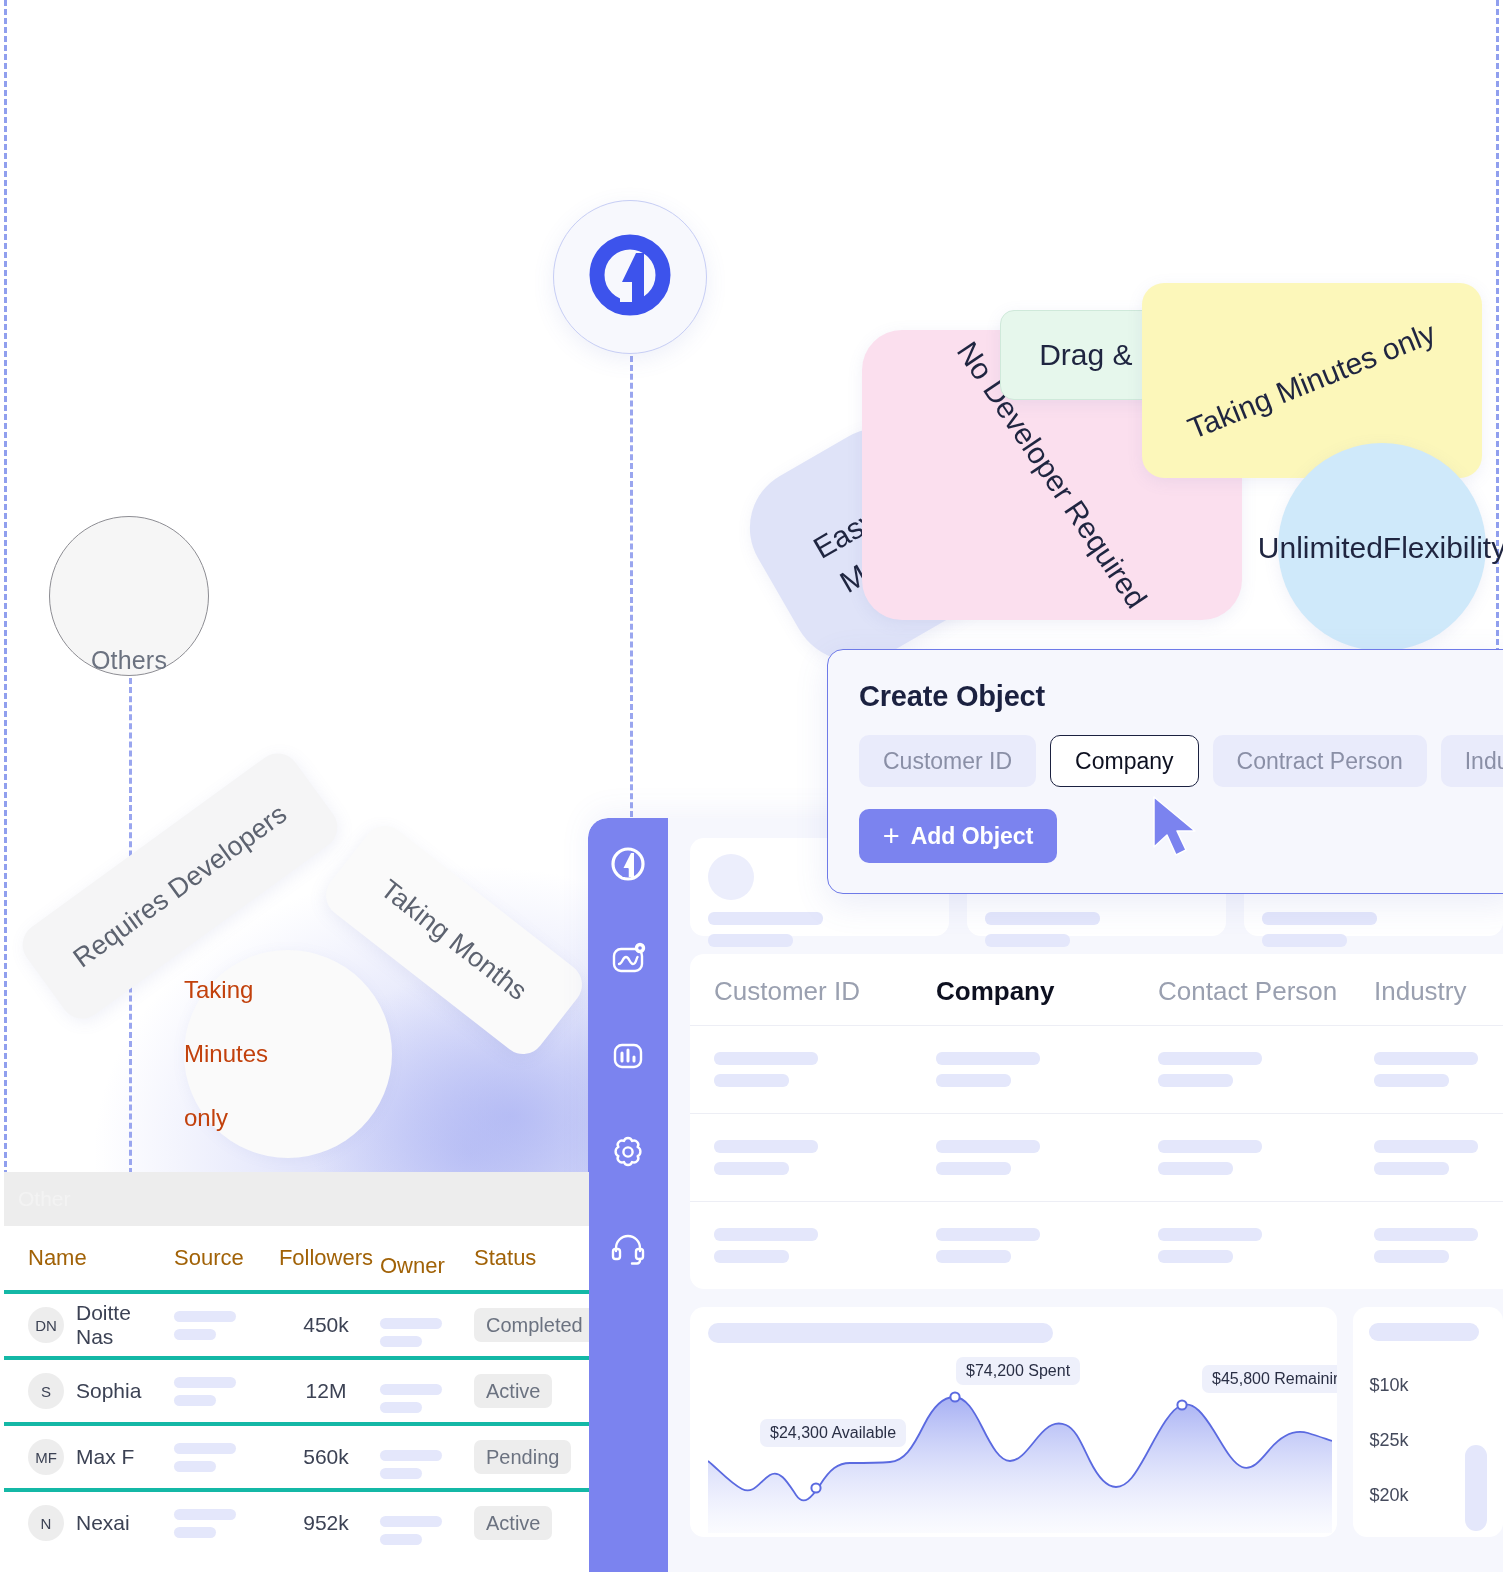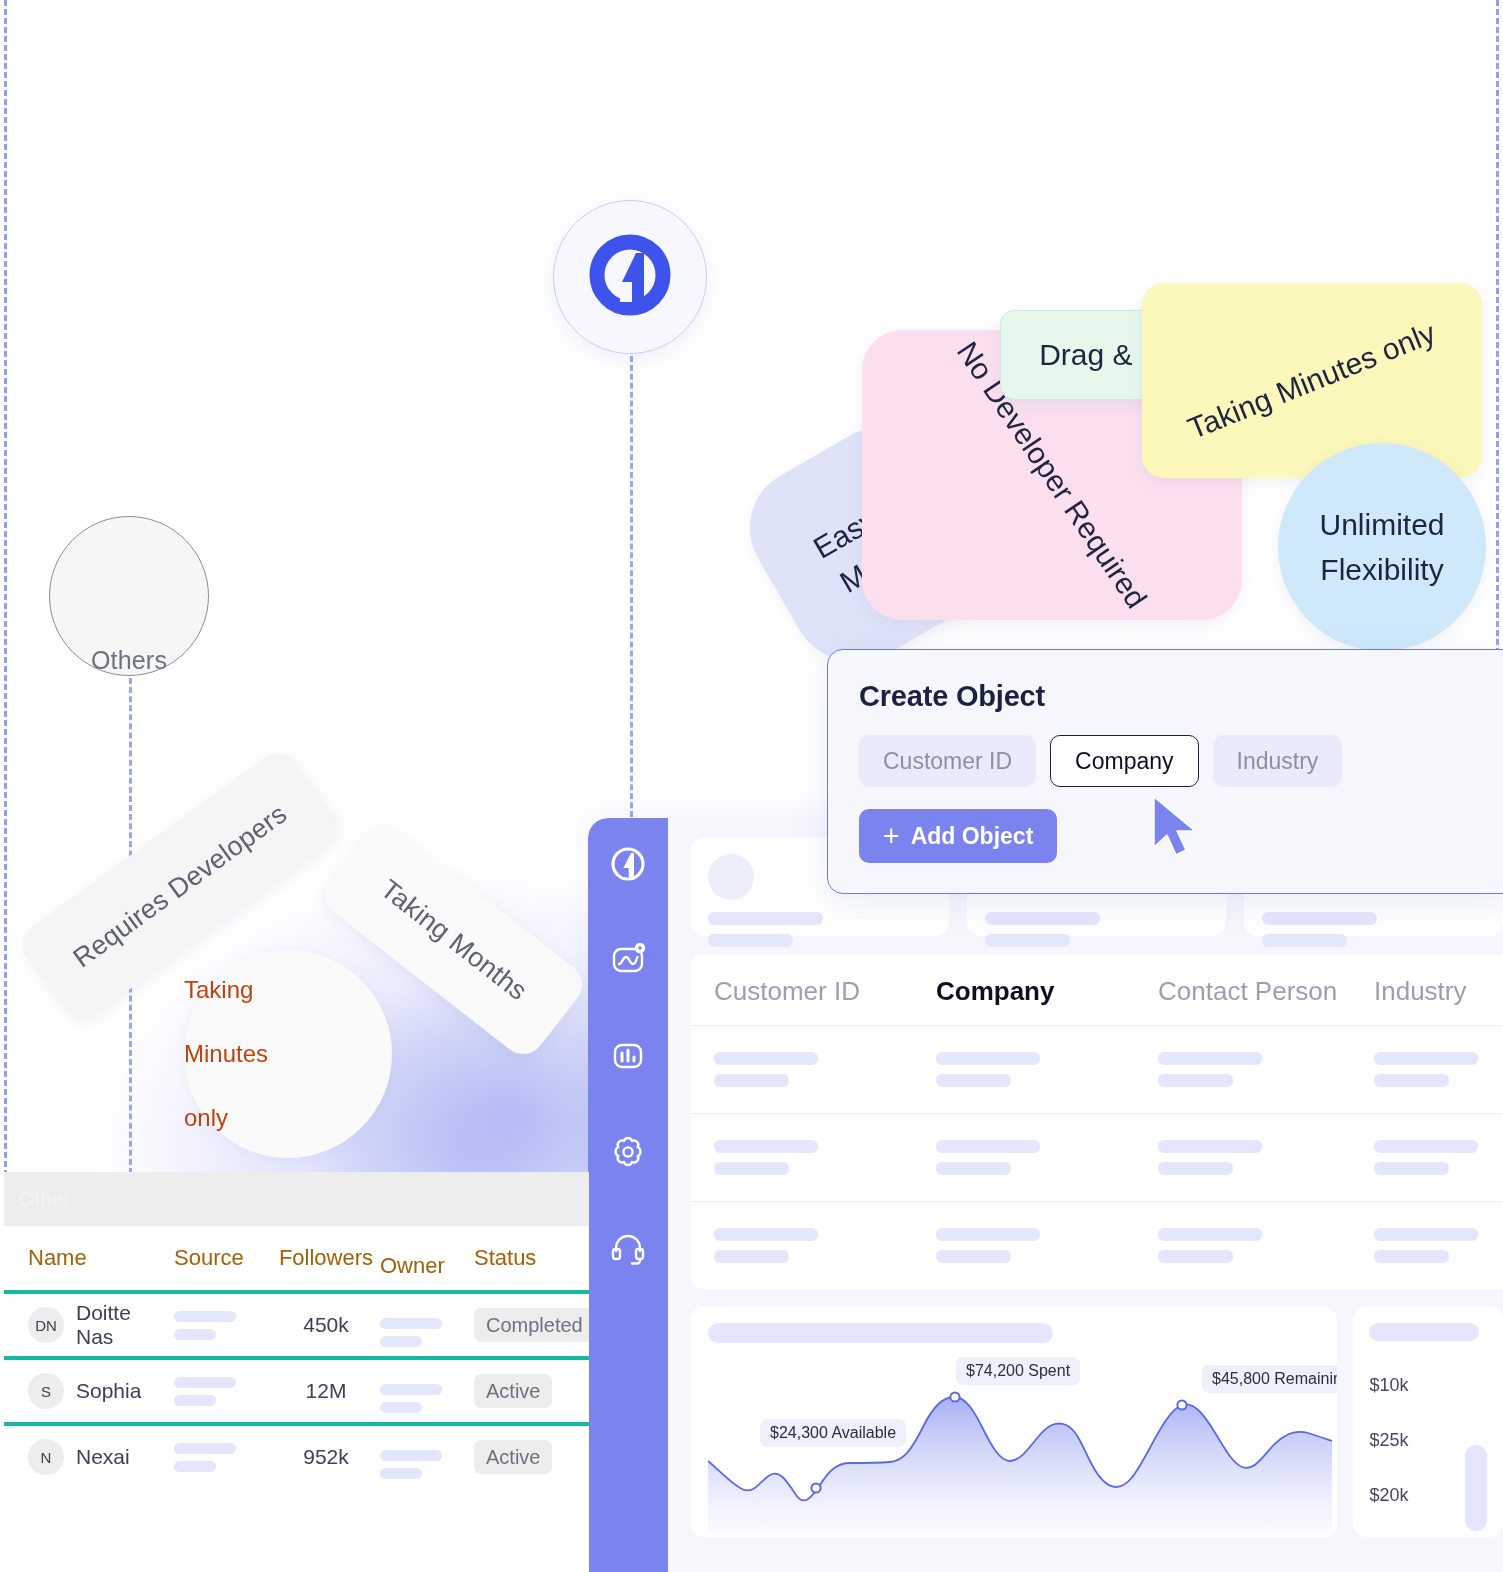--- a/index.html
+++ b/index.html
@@ -126,21 +126,21 @@
     font-size: 30px; color: #1f2540;
   }
   .tag-minutes-inner {
     transform: rotate(-22deg);
     white-space: nowrap;
   }
   .tag-flex {
     left: 1278px; top: 443px; width: 208px; height: 208px; border-radius: 50%;
     background: #cfe9fa;
     font-size: 30px; line-height: 1.5; color: #1f2540;
-    flex-direction: column;
+    flex-direction: row;
   }
 
   
   .create-panel {
     position: absolute; left: 827px; top: 649px;
     width: 690px; height: 245px;
     background: #f6f7fd;
     border: 1px solid #6e7ae8;
     border-radius: 16px 0 0 16px;
     padding: 30px 0 0 31px;
@@ -552,20 +552,40 @@
       <div class="c-fol">12M</div>
       <div class="c-own">
           <div class="bars">
             <div class="b1"></div>
             <div class="b2"></div>
           </div>
         </div>
       <div class="c-sts"><span class="badge">Active</span></div>
     </div>
 
+    <div class="lt-row">
+      <div class="c-name">
+        <span class="avatar">MF</span>
+        <span>Max F</span>
+      </div>
+      <div class="c-src">
+          <div class="bars">
+            <div class="b1"></div>
+            <div class="b2"></div>
+          </div>
+        </div>
+      <div class="c-fol">560k</div>
+      <div class="c-own">
+          <div class="bars">
+            <div class="b1"></div>
+            <div class="b2"></div>
+          </div>
+        </div>
+      <div class="c-sts"><span class="badge">Pending</span></div>
+    </div>
 
     <div class="lt-row">
       <div class="c-name">
         <span class="avatar">N</span>
         <span>Nexai</span>
       </div>
       <div class="c-src">
           <div class="bars">
             <div class="b1"></div>
             <div class="b2"></div>
@@ -580,20 +600,21 @@
         </div>
       <div class="c-sts"><span class="badge">Active</span></div>
     </div>
   </div>
 
   <div class="create-panel">
     <div class="create-title">Create Object</div>
     <div class="chip-row">
       <div class="chip">Customer ID</div>
       <div class="chip selected">Company</div>
+      <div class="chip">Contract Person</div>
       <div class="chip">Industry</div>
     </div>
     <button class="add-object">
       <span class="plus">+</span>
       <span>Add Object</span>
     </button>
   </div>
 
   <div class="cursor">
     <svg width="54" height="70" viewBox="0 0 54 70">

